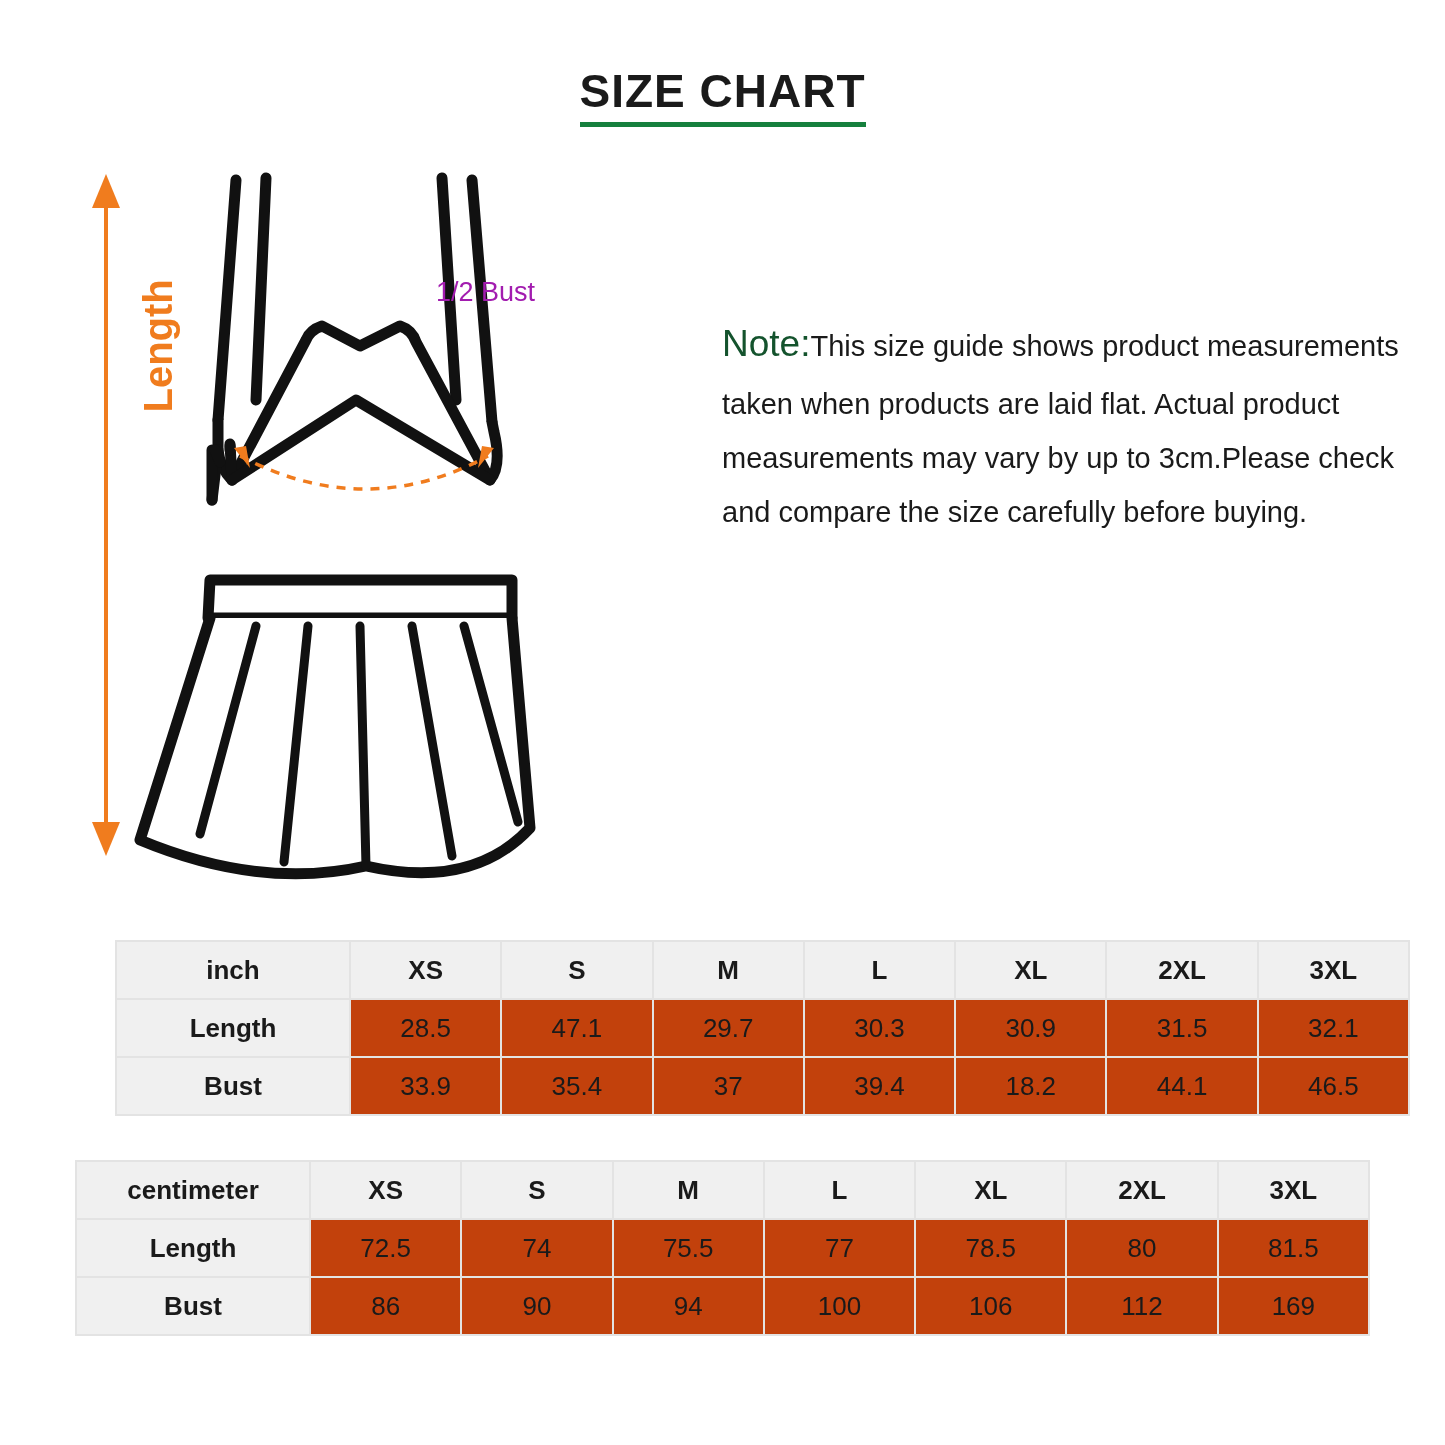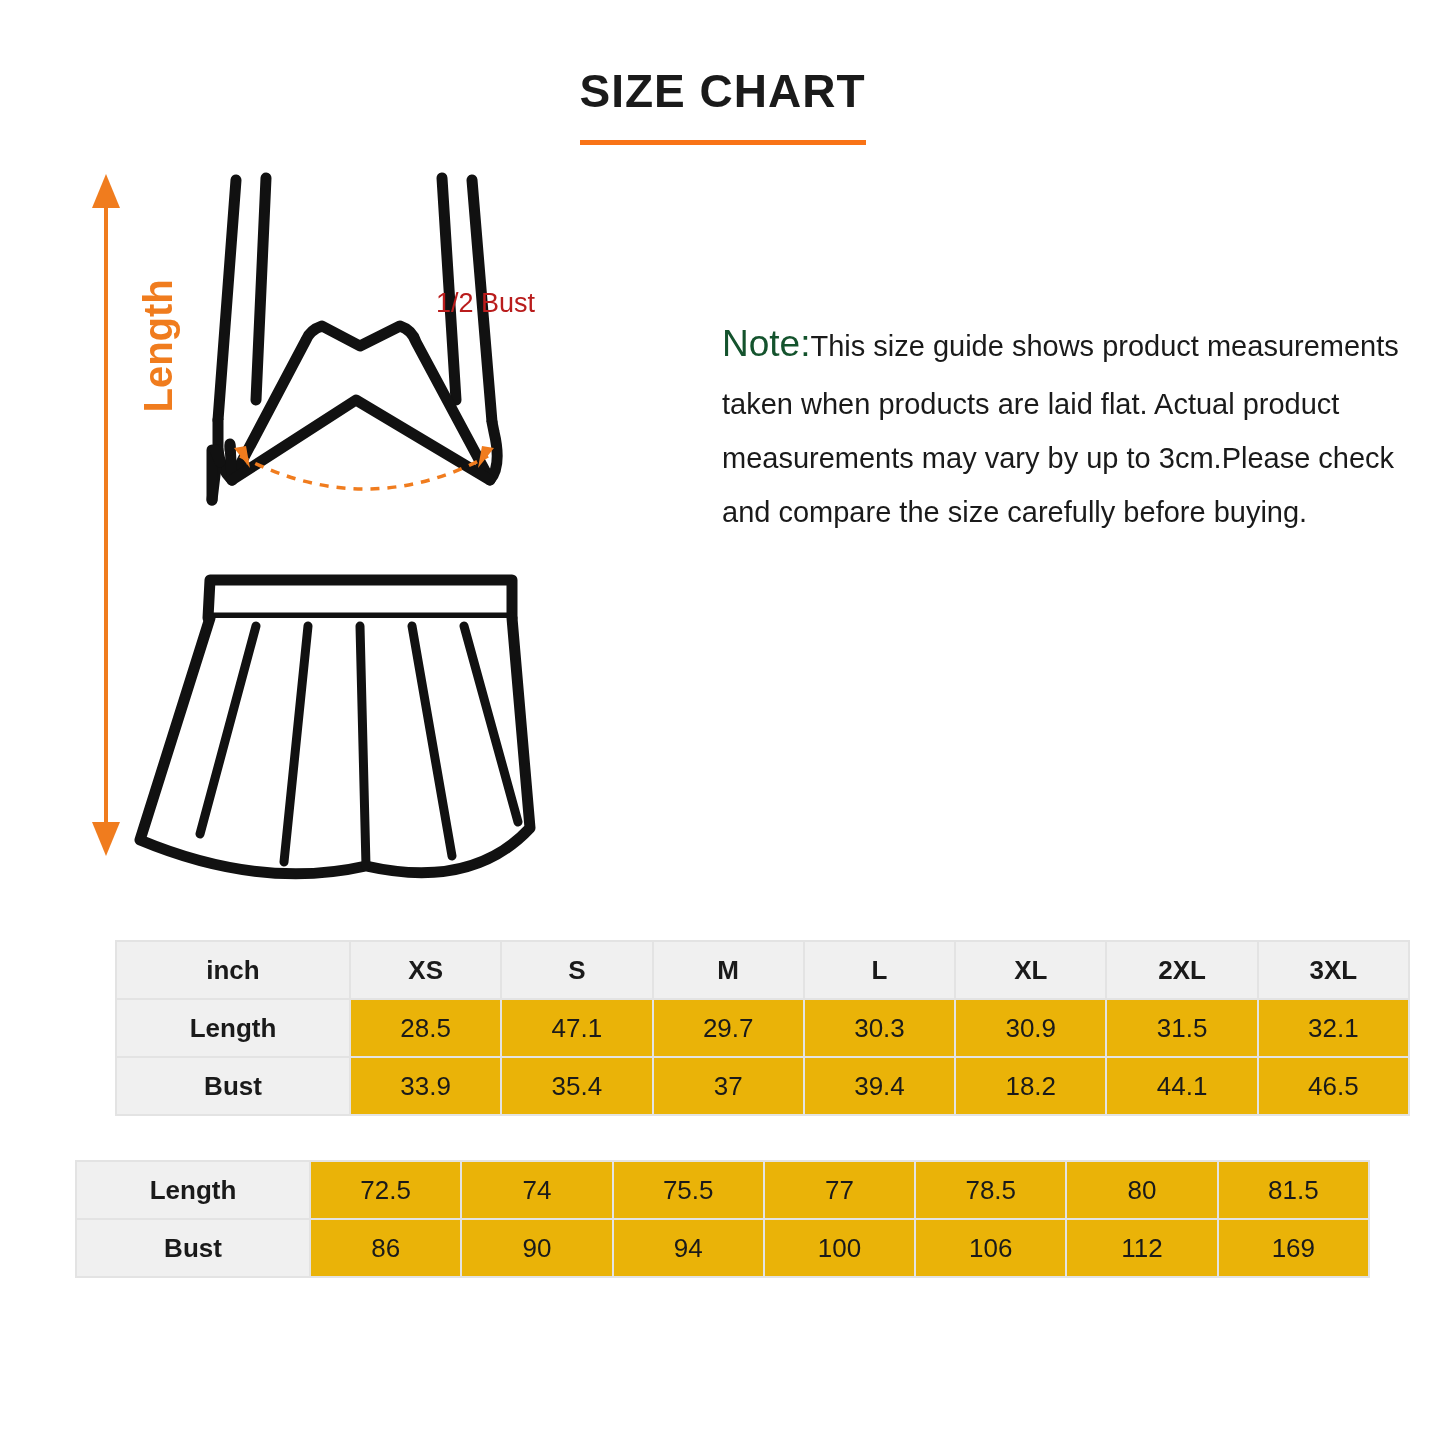--- a/index.html
+++ b/index.html
@@ -23,22 +23,22 @@
     left: 0;
     width: 100%;
     text-align: center;
   }
   .title {
     display: inline-block;
     font-size: 46px;
     font-weight: bold;
     letter-spacing: 1px;
     color: #1a1a1a;
-    padding-bottom: 22px;
-    border-bottom: 5px solid #f97316;
+    padding-bottom: 4px;
+    border-bottom: 5px solid #15803d;
   }
 
   
   .illustration {
     position: absolute;
     left: 60px;
     top: 150px;
     width: 640px;
     height: 740px;
   }
@@ -55,22 +55,22 @@
     color: #F07C1E;
     font-size: 40px;
     font-weight: bold;
     transform: rotate(-90deg);
     transform-origin: center center;
     white-space: nowrap;
   }
   .bust-label {
     position: absolute;
     left: 436px;
-    top: 288px;
-    color: #b91c1c;
+    top: 277px;
+    color: #a21caf;
     font-size: 27px;
     font-weight: normal;
     white-space: nowrap;
   }
 
   
   .note {
     position: absolute;
     left: 722px;
     top: 310px;
@@ -110,21 +110,21 @@
   table tr.head td {
     background: #f0f0f0;
     font-weight: bold;
   }
   table td.rowhead {
     background: #f0f0f0;
     font-weight: bold;
     width: 230px;
   }
   table tr.body td.val {
-    background: #eab308;
+    background: #c2410c;
     font-weight: normal;
   }
 </style>
 </head>
 <body>
 
 <div class="title-wrap">
   <span class="title">SIZE CHART</span>
 </div>
 
@@ -214,20 +214,30 @@
       <td class="val">44.1</td>
       <td class="val">46.5</td>
     </tr>
   </tbody>
     </table>
 </div>
 
 <div class="table-block" id="table-cm">
   <table>
     <tbody>
+        <tr class="head">
+      <td class="rowhead">centimeter</td>
+      <td>XS</td>
+      <td>S</td>
+      <td>M</td>
+      <td>L</td>
+      <td>XL</td>
+      <td>2XL</td>
+      <td>3XL</td>
+    </tr>
     <tr class="body">
       <td class="rowhead">Length</td>
       <td class="val">72.5</td>
       <td class="val">74</td>
       <td class="val">75.5</td>
       <td class="val">77</td>
       <td class="val">78.5</td>
       <td class="val">80</td>
       <td class="val">81.5</td>
     </tr>

